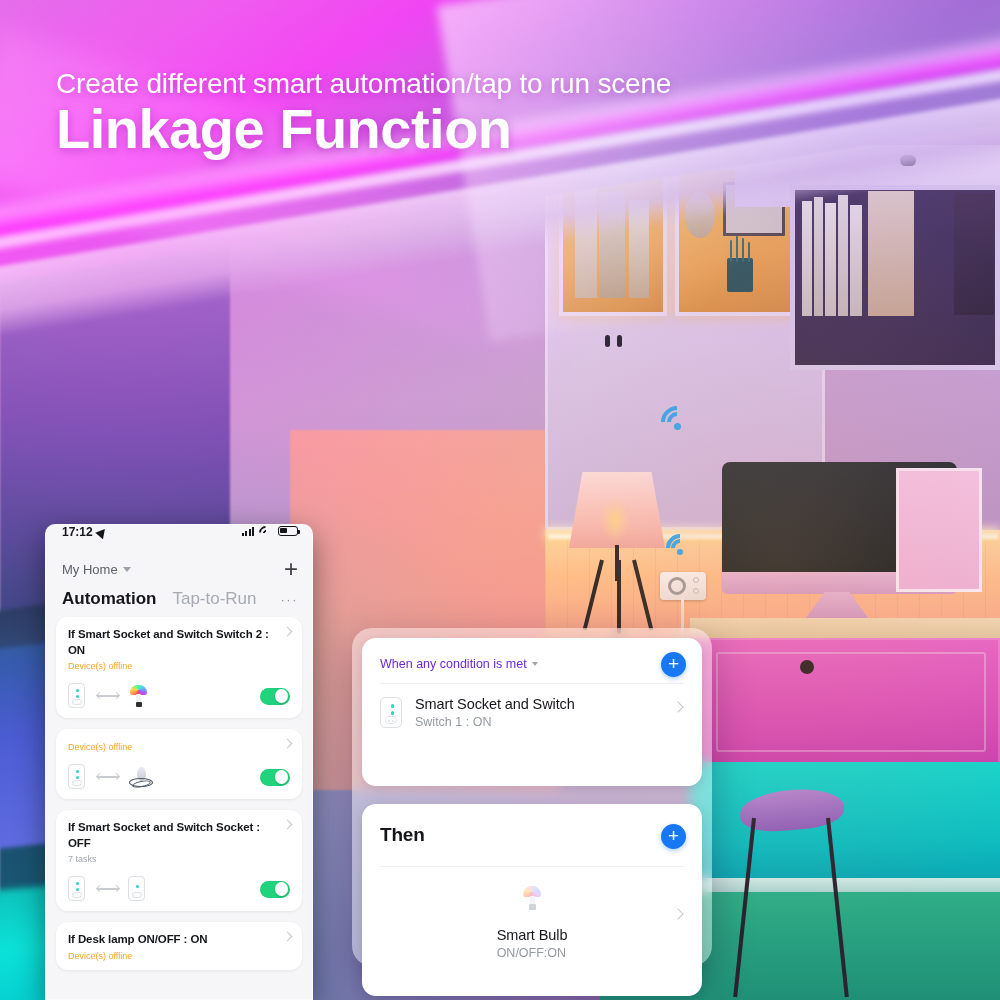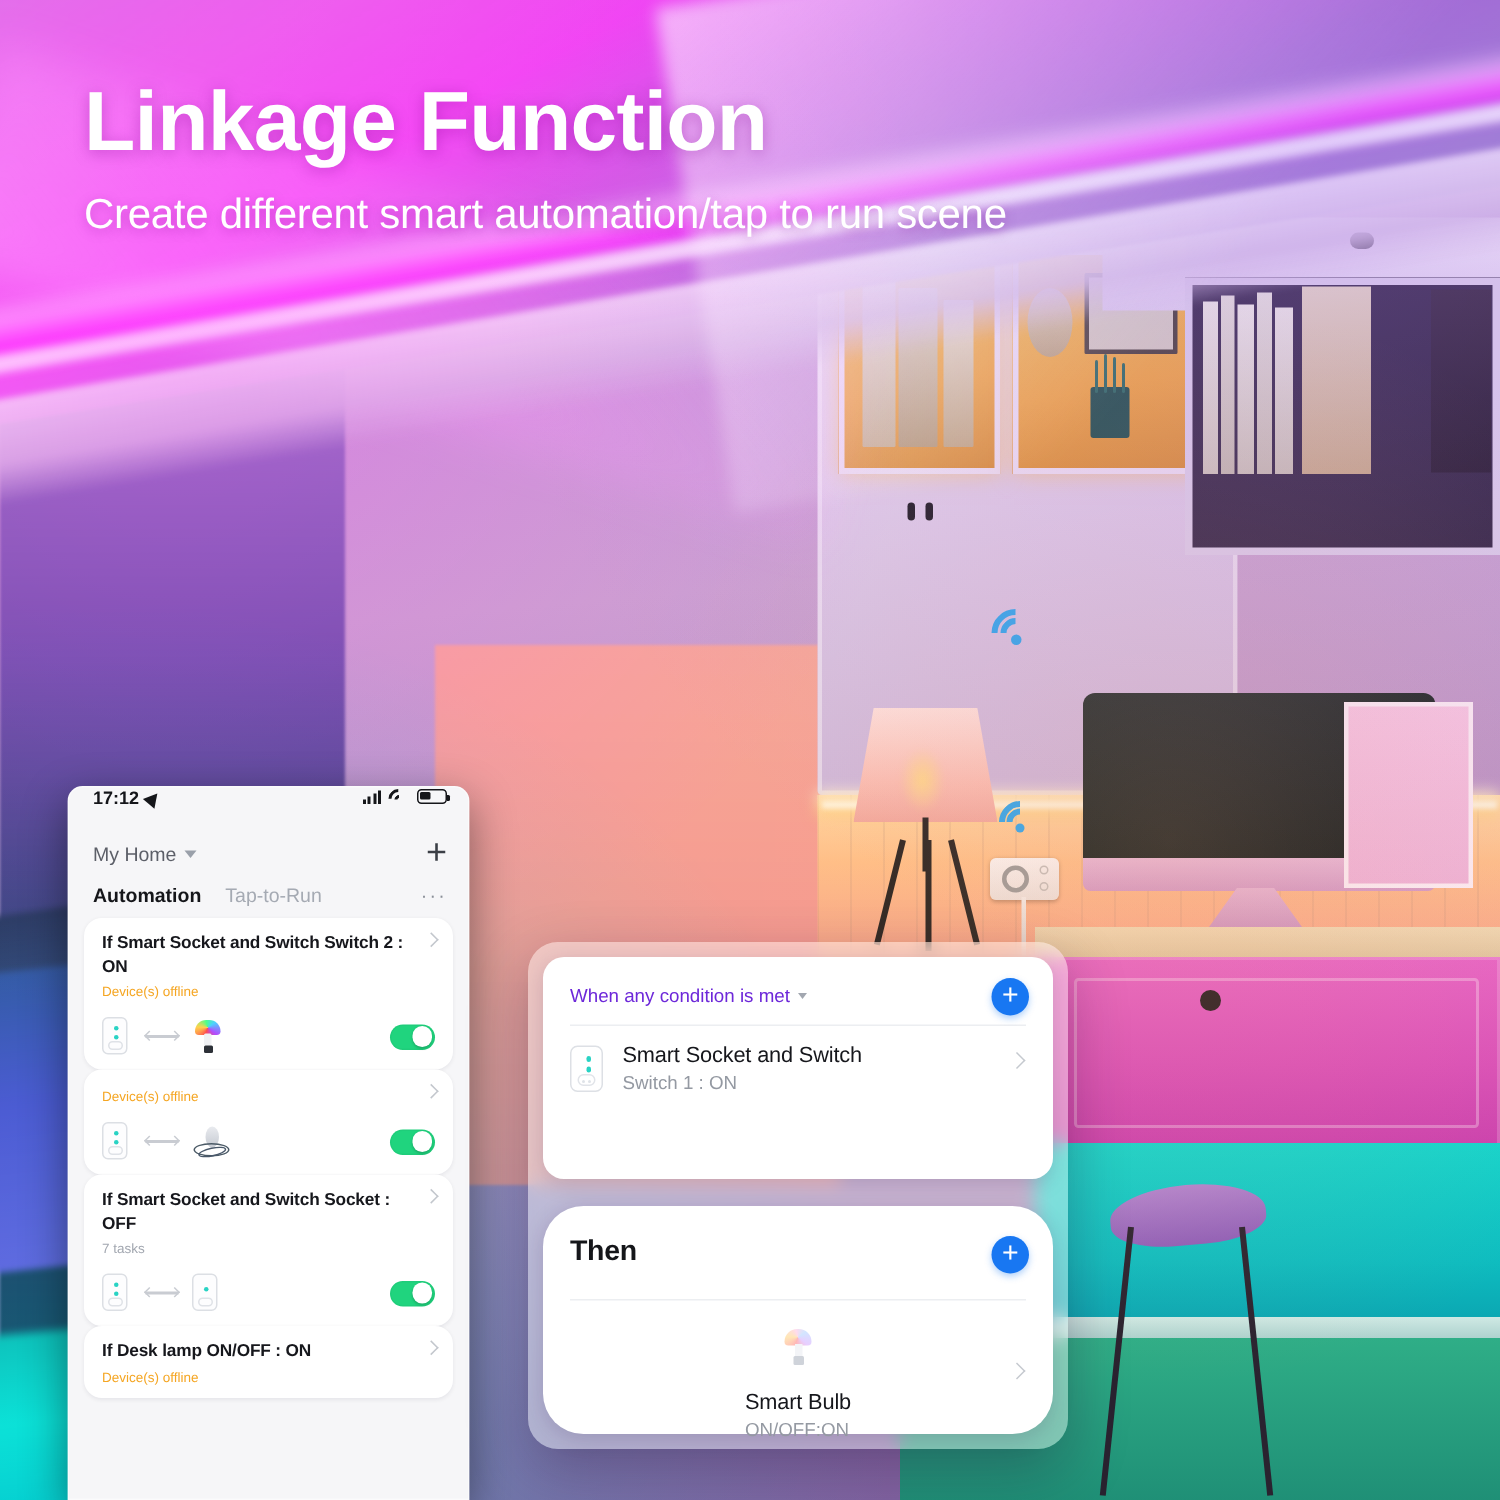--- a/index.html
+++ b/index.html
@@ -299,27 +299,27 @@
   .home-name { font-size:13px; color:#5c5f68; display:flex; align-items:center; gap:5px; }
   .caret-dn {
     width:0;height:0;border-left:4px solid transparent;border-right:4px solid transparent;
     border-top:5px solid #9aa0aa;
   }
   .plus-btn { font-size:24px; color:#3b3f46; line-height:1; font-weight:300; cursor:pointer; }
 
   .tabs-row {
     display:flex; align-items:center; gap:16px; padding:4px 14px 8px 16px;
   }
-  .tab { font-size:13px; color:#a5aab3; }
+  .tab { font-size:17px; color:#a5aab3; }
   .tab.active { color:#15161a; font-weight:700; }
   .dots { margin-left:auto; color:#8a8f98; letter-spacing:1.5px; font-size:13px; }
 
   .auto-list { padding:0 10px 8px 10px; }
   .auto-card {
-    background:#fff; border-radius:12px; 
+    background:#fff; border-radius:12px; margin-bottom:11px;
     padding:10px 12px 9px 12px; position:relative;
     box-shadow:0 1px 3px rgba(20,20,40,.07);
   }
   .auto-title {
     font-size:11.5px; font-weight:700; color:#16171c; line-height:1.35;
     padding-right:16px; letter-spacing:-0.1px;
   }
   .auto-sub { font-size:9px; margin-top:3px; }
   .auto-sub.offline { color:#f5a623; }
   .auto-sub.tasks { color:#a2a7b0; }
@@ -372,21 +372,21 @@
     border-radius:20px;
     backdrop-filter: blur(6px);
     box-shadow: 0 14px 40px rgba(35,10,50,.30);
   }
   .pcard {
     position:absolute; left:10px; width:340px;
     background:#fff; border-radius:14px;
     box-shadow: 0 3px 14px rgba(40,15,60,.16);
   }
   #card-if { top:10px; height:148px; }
-  #card-then { top:176px; height:152px;border-radius:27px; }
+  #card-then { top:176px; height:192px; }
   .pc-head { padding:14px 18px 0 18px; position:relative; }
   .pc-title { font-size:19px; font-weight:700; color:#15161a; letter-spacing:-0.2px; }
   .pc-sub { font-size:12.5px; color:#6d28d9; margin-top:5px; display:flex; align-items:center; gap:5px; }
   .pc-sub .cd { width:0;height:0;border-left:3.5px solid transparent;border-right:3.5px solid transparent;border-top:4.5px solid #a2a7b0; }
   .add-btn {
     position:absolute; right:16px; top:14px; width:25px;height:25px;border-radius:50%;
     background:#1877f2; color:#fff; font-size:19px; line-height:24px; text-align:center;
     font-weight:400; cursor:pointer; box-shadow:0 2px 5px rgba(24,119,242,.35);
   }
   .pc-div { height:1px; background:#eceef1; margin:12px 18px 0 18px; }
@@ -499,22 +499,22 @@
   <div class="wifi" style="left:666px;top:534px;width:30px;height:24px;">
     <span style="left:0;top:0;width:28px;height:28px;"></span>
     <span style="left:5px;top:5px;width:18px;height:18px;"></span>
     <i class="dot" style="left:11px;top:15px;position:absolute;width:6px;height:6px;border-radius:50%;background:#2aa7f0;"></i>
   </div>
 
   <div class="wash"></div>
 </div>
 
 <div class="headline-wrap">
+  <div id="subtitle">Create different smart automation/tap to run scene</div>
   <div id="title">Linkage Function</div>
-  <div id="subtitle">Create different smart automation/tap to run scene</div>
 </div>
 
 <div id="phone">
 
   <div class="status-bar">
     <div class="status-left">
       <span>17:12</span>
       <span class="loc-arrow"></span>
     </div>
     <div class="status-right">

